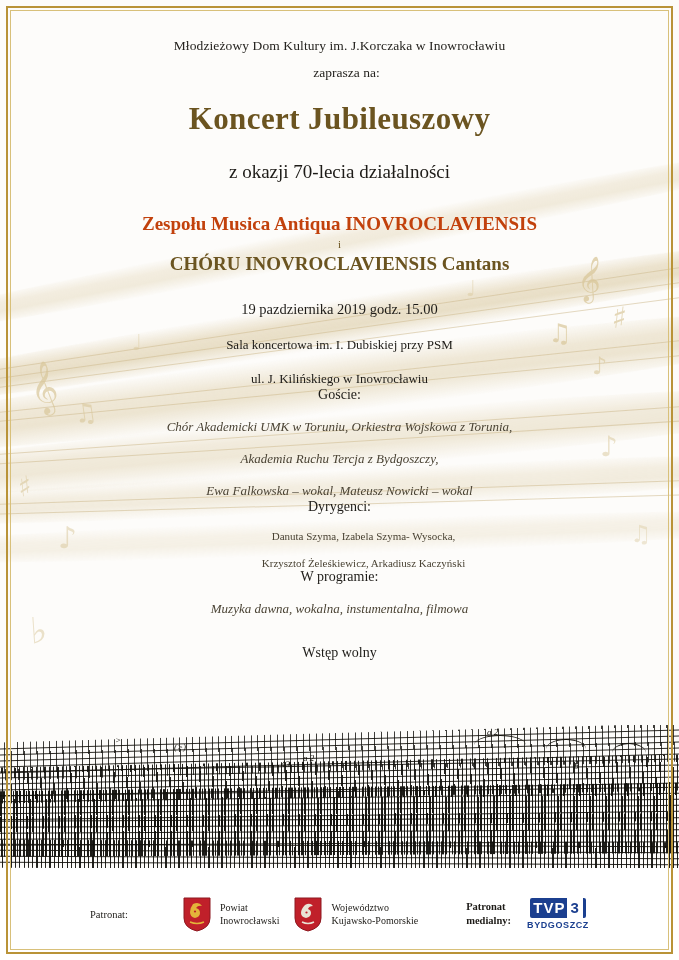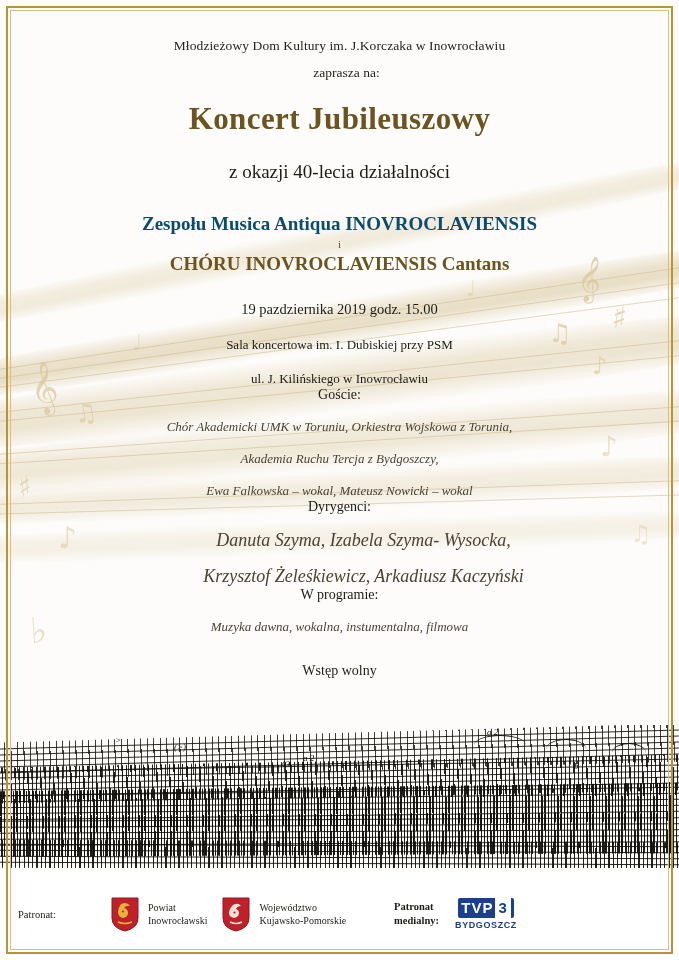--- a/index.html
+++ b/index.html
@@ -169,21 +169,21 @@
     letter-spacing: .4px;
     font-family: "Liberation Serif", serif;
   }
   .subtitle {
     font-size: 19px;
     color: #1d1b17;
     margin-top: 24px;
   }
   .ensemble-1 {
     font-size: 19px;
-    color: #0c4a6e;
+    color: #c2410c;
     margin-top: 30px;
     font-weight: 700;
   }
   .ensemble-join {
     font-size: 11px;
     color: #6b5420;
     margin-top: 3px;
   }
   .ensemble-2 {
     font-size: 19px;
@@ -210,24 +210,23 @@
     font-size: 14px;
     color: #1d1b17;
   }
   .guest-line {
     font-size: 13px;
     color: #4a4334;
     margin-top: 16px;
     font-style: italic;
   }
   .cond-line {
-    font-size: 18px;
+    font-size: 11px;
     color: #4a4334;
     margin-top: 15px;
-    font-style: italic;
     padding-left: 48px;
   }
   .prog-line {
     font-size: 13px;
     color: #4a4334;
     margin-top: 16px;
     font-style: italic;
   }
   .free-entry {
     font-size: 14px;
@@ -244,20 +243,21 @@
     background: #ffffff;
     z-index: 20;
   }
   .footer-inner {
     position: relative;
     height: 100%;
     display: flex;
     align-items: center;
     padding: 0 18px;
     box-sizing: border-box;
+    justify-content: center;
   }
   .patronat-label {
     font-size: 10.5px;
     color: #1d1b17;
     width: 62px;
   }
   .sponsor {
     display: flex;
     align-items: center;
     gap: 8px;
@@ -405,21 +405,21 @@
     <div class="score-mark" style="left:574px; top:36px;">b</div>
     <div class="score-slur" style="left:474px; top:10px; width:52px;"></div>
     <div class="score-slur" style="left:546px; top:14px; width:40px;"></div>
     <div class="score-slur" style="left:612px; top:18px; width:34px;"></div>
   </div>
 
   <div class="content">
     <div class="line-host">Młodzieżowy Dom Kultury im. J.Korczaka w Inowrocławiu</div>
     <div class="line-invites">zaprasza na:</div>
     <div class="title-main">Koncert Jubileuszowy</div>
-    <div class="subtitle">z okazji 40-lecia działalności</div>
+    <div class="subtitle">z okazji 70-lecia działalności</div>
 
     <div class="ensemble-1">Zespołu Musica Antiqua INOVROCLAVIENSIS</div>
     <div class="ensemble-join">i</div>
     <div class="ensemble-2">CHÓRU INOVROCLAVIENSIS Cantans</div>
 
     <div class="datetime">19 pazdziernika 2019 godz. 15.00</div>
     <div class="venue-1">Sala koncertowa im. I. Dubiskiej przy PSM</div>
     <div class="venue-2">ul. J. Kilińskiego w Inowrocławiu</div>
 
     <div class="section-head">Goście:</div>

